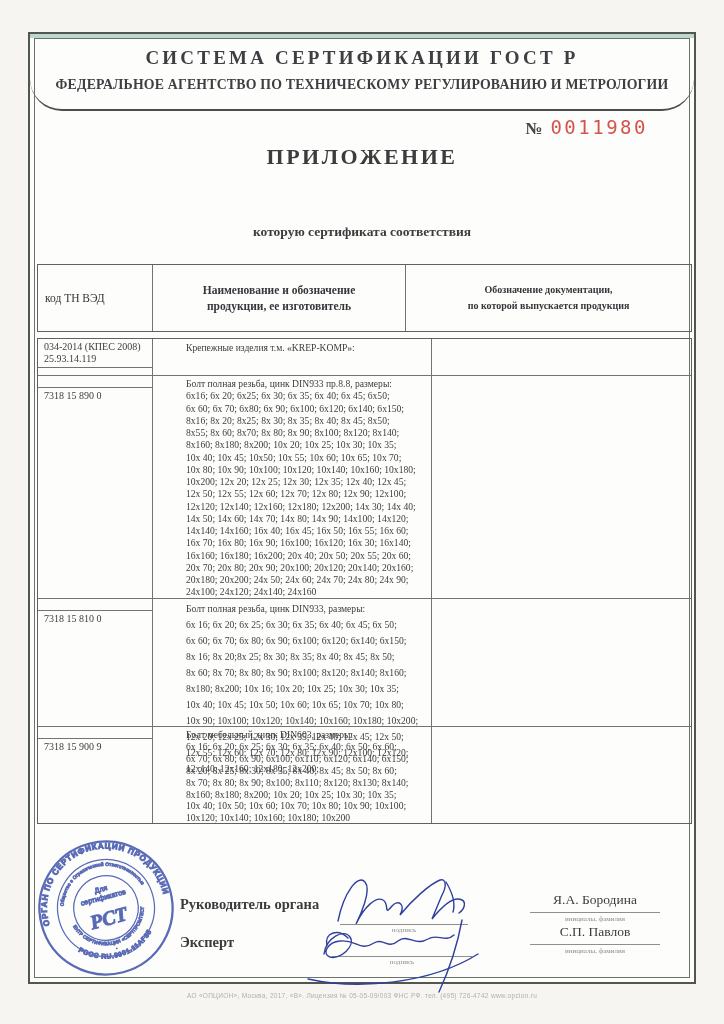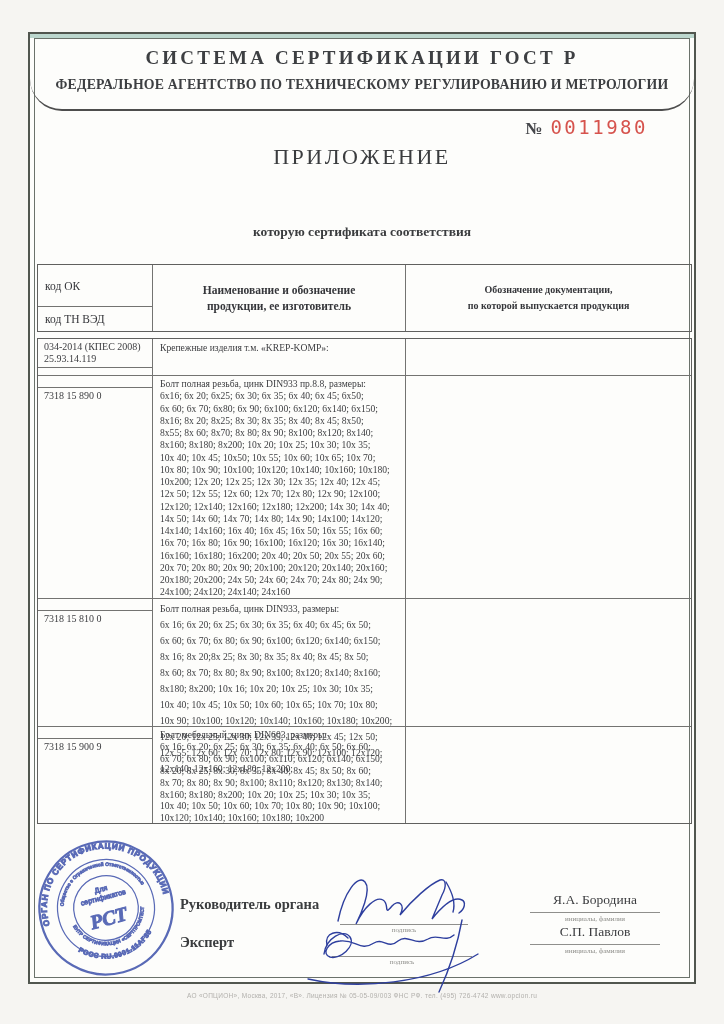--- a/index.html
+++ b/index.html
@@ -17,21 +17,21 @@
   .inner-frame{position:absolute;inset:4px;border:1px solid #6b726b;pointer-events:none;}
 
   .head-box{position:absolute;left:0;top:0;width:100%;height:75px;border-bottom:2px solid #4d4d4d;text-align:center;border-radius:32px;}
   .sys-title{margin-top:13px;font-size:19px;font-weight:bold;letter-spacing:3.2px;color:#3d3f42;}
   .agency{margin-top:8px;font-size:13.8px;font-weight:bold;letter-spacing:0.2px;color:#3d3f42;}
 
   .blank-number{position:absolute;top:82px;right:46px;white-space:nowrap;}
   .blank-number .num-label{font-size:17px;font-weight:bold;color:#46474b;margin-right:8px;}
   .blank-number .num-value{font-family:"DejaVu Sans Mono", monospace;font-size:19px;color:#d6534d;letter-spacing:2.5px;}
 
-  .doc-title{position:absolute;top:110px;left:0;width:100%;text-align:center;font-size:22px;font-weight:normal;letter-spacing:2.5px;color:#3a3c3e;}
+  .doc-title{position:absolute;top:110px;left:0;width:100%;text-align:center;font-size:22px;font-weight:bold;letter-spacing:2.5px;color:#3a3c3e;}
 
   .cert-line{position:absolute;top:154px;left:0;width:100%;text-align:center;font-size:14px;font-weight:bold;color:#3a3c3e;}
   .cert-num{display:inline-block;border-bottom:1px solid #9a9a96;min-width:180px;padding:0 8px 3px;font-size:13.5px;font-weight:normal;transform:translateY(-6px);}
 
   .subtitle{position:absolute;top:186px;left:0;width:100%;text-align:center;font-size:13.5px;font-weight:bold;color:#3a3c3e;line-height:23px;}
 
   
   .header-table{position:absolute;left:7px;top:230px;width:655px;height:68px;border:1px solid #60605e;display:flex;box-sizing:border-box;}
   .hc1{width:115px;border-right:1px solid #737371;display:flex;flex-direction:column;box-sizing:border-box;}
   .hc1-top{height:42px;border-bottom:1px solid #737371;display:flex;align-items:center;padding-left:7px;font-size:11.5px;box-sizing:border-box;}
@@ -42,21 +42,21 @@
   
   .body-table{position:absolute;left:7px;top:304px;width:655px;border:1px solid #60605e;box-sizing:border-box;}
   .trow{display:flex;box-sizing:border-box;}
   .trow:not(:last-child){border-bottom:1px solid #737371;}
   .row-0{height:37px;}
   .row-1{height:223px;}
   .row-2{height:128px;}
   .row-3{height:96px;}
   .tcell{box-sizing:border-box;}
   .c1{width:115px;border-right:1px solid #737371;}
-  .c2{width:253px;border-right:1px solid #737371;padding:2px 4px 0 7px;}
+  .c2{width:253px;border-right:1px solid #737371;padding:2px 4px 0 7px;margin-left:26px;}
   .c3{flex:1;}
   .strip{height:11px;border-bottom:1px solid #737371;}
   .code-text{font-size:10px;line-height:11.5px;padding:2px 4px 2px 6px;white-space:pre-line;color:#3c3d40;}
   .row-0 .code-text{border-bottom:1px solid #737371;padding-bottom:3px;}
   .name-text{font-size:9.6px;white-space:pre-line;color:#3c3d40;}
   .row-0 .name-text{line-height:12px;padding-top:1px;}
   .row-1 .name-text{line-height:12.25px;}
   .row-2 .name-text{line-height:16px;}
   .row-3 .name-text{line-height:11.9px;}
 
@@ -101,21 +101,20 @@
 
   <div class="doc-title">ПРИЛОЖЕНИЕ</div>
 
 
   <div class="subtitle">
     <div>которую сертификата соответствия</div>
   </div>
 
   <div class="header-table">
     <div class="hc1">
-      <div class="hc1-top">код ОК</div>
       <div class="hc1-bottom">код ТН ВЭД</div>
     </div>
     <div class="hc2">Наименование и обозначение
 продукции, ее изготовитель</div>
     <div class="hc3">Обозначение документации,
 по которой выпускается продукция</div>
   </div>
 
   <div class="body-table">
       <div class="trow row-0">

